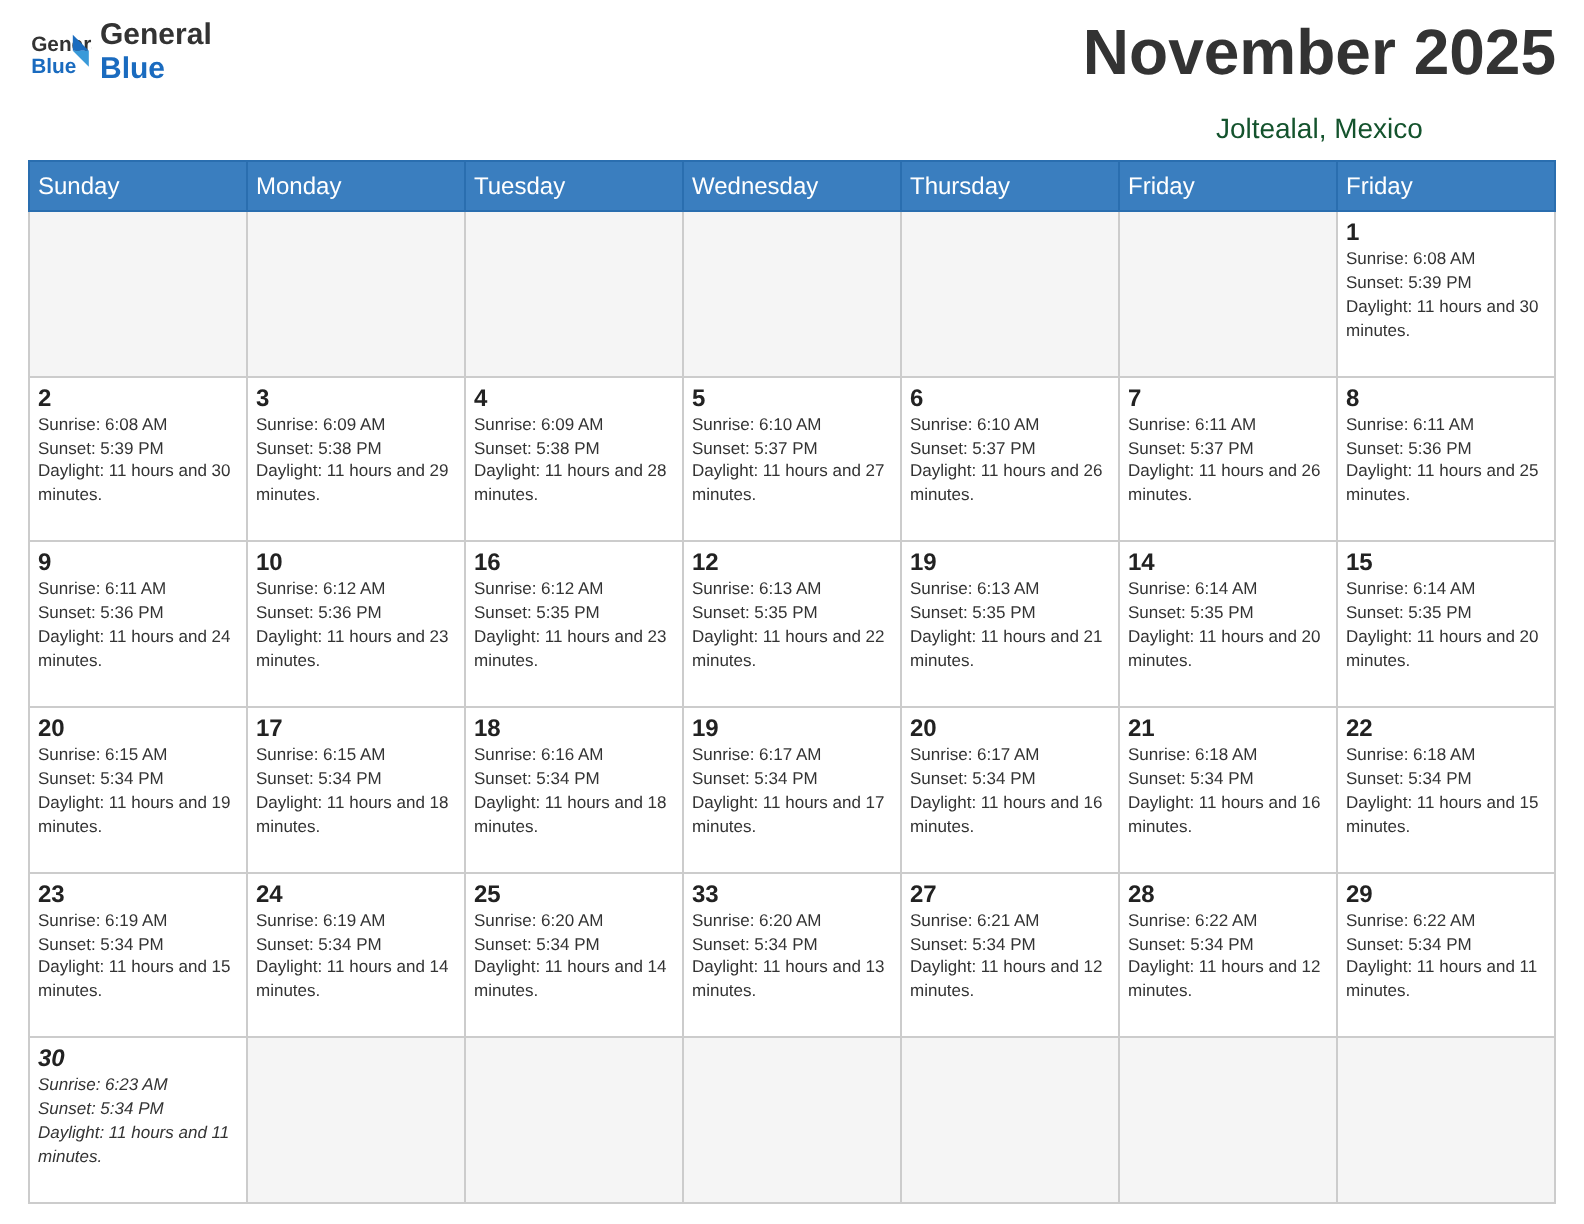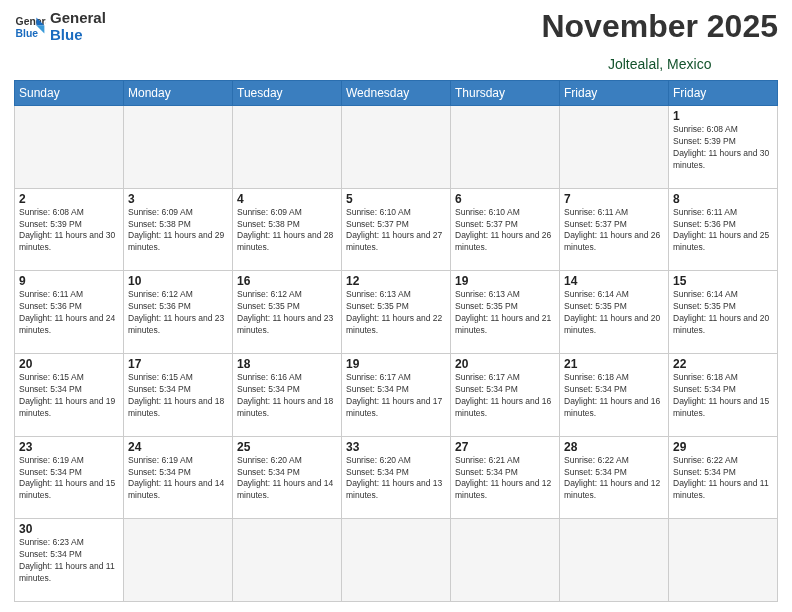--- a/index.html
+++ b/index.html
@@ -81,20 +81,21 @@
       display: block;
       margin-bottom: 1px;
     }
     .day-info {
       font-size: 8.5px;
       line-height: 1.4;
       color: #333;
     }
     .last-row td {
       height: 60px;
+      font-style: italic;
     }
   </style>
 </head>
 <body>
 
 <div class="page">
   <div class="header">
     <div class="logo">
       <svg class="logo-icon" viewBox="0 0 40 40">
         <text x="2" y="18" font-size="13" font-weight="bold" fill="#333">General</text>

